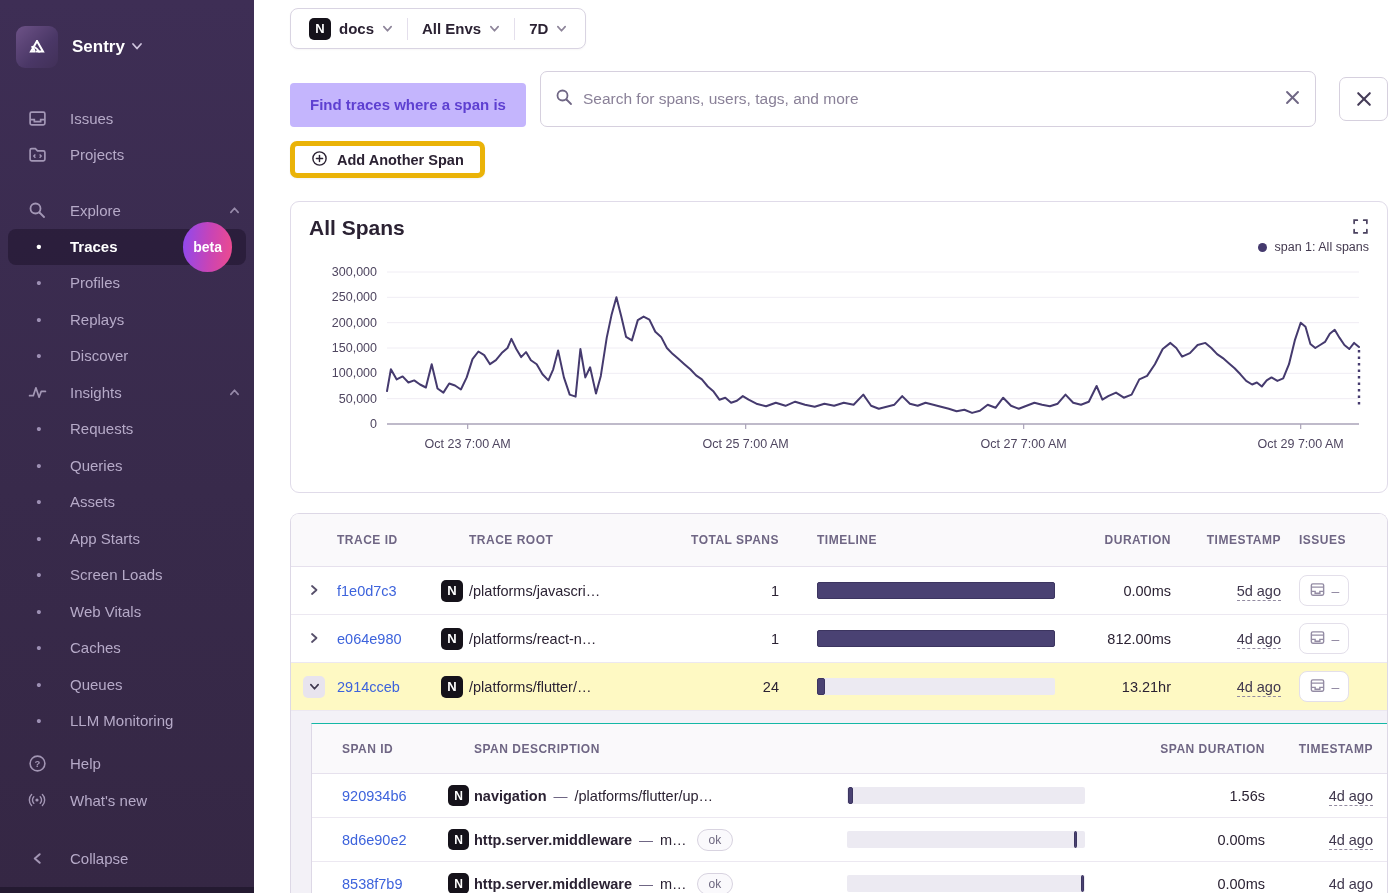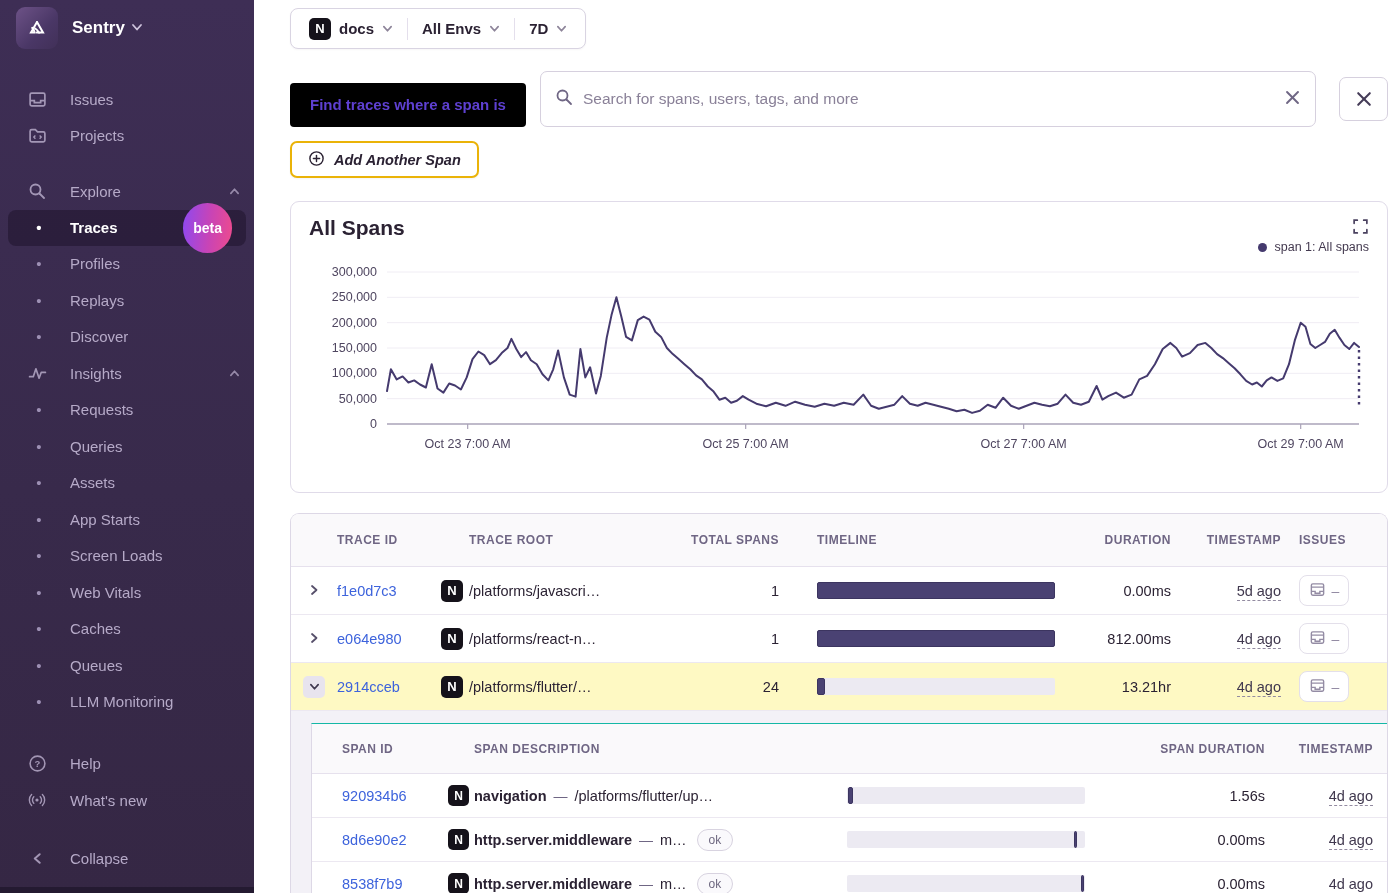--- a/index.html
+++ b/index.html
@@ -4,21 +4,21 @@
 <style>
   * { margin:0; padding:0; box-sizing:border-box; }
   html,body { width:1400px; height:893px; overflow:hidden; background:#fff;
     font-family:"Liberation Sans", sans-serif; }
   #app { display:flex; width:1400px; height:893px; }
 
   
   .sidebar { width:254px; min-width:254px; height:893px; position:relative;
     background:linear-gradient(180deg,#3e2e55 0%,#382a4b 55%,#352744 100%);
     color:#b6aac8; display:flex; flex-direction:column; overflow:hidden; }
-  .sb-brand { display:flex; align-items:center; gap:14px; padding:7px 16px 10px 16px; }
+  .sb-brand { display:flex; align-items:center; gap:14px; padding:26px 16px 10px 16px; }
   .sb-logo { width:42px; height:42px; border-radius:9px;
     background:linear-gradient(135deg,#6d5287 0%,#4a3766 60%,#413058 100%);
     display:flex; align-items:center; justify-content:center; }
   .sb-brand-name { color:#fff; font-weight:bold; font-size:17px; display:flex; align-items:center; gap:6px; }
   .sb-nav { flex:1; padding-top:22px; }
   .sb-item { display:flex; align-items:center; height:36.5px; padding:0 14px 0 26px;
     font-size:15px; cursor:pointer; color:#b6aac8; }
   .sb-item .sb-ic { width:22px; display:flex; justify-content:center; margin-right:22px; opacity:.85; }
   .sb-item.kind-sub { padding-left:30px; }
   .sb-item.kind-sub .sb-dot { width:18px; margin-right:22px; text-align:center; font-size:15px; color:#9d90b4; }
@@ -42,33 +42,33 @@
     border-radius:8px; background:#fff; padding:0 4px; box-shadow:0 1px 2px rgba(43,34,51,.04); }
   .pf-seg { display:flex; align-items:center; gap:8px; padding:0 14px; height:100%; cursor:pointer;
     font-size:15px; font-weight:bold; color:#2b2233; }
   .pf-divider { width:1px; height:22px; background:#e4dfec; }
   .nextjs-badge { width:22px; height:22px; background:#15121a; color:#fff; border-radius:5px;
     display:flex; align-items:center; justify-content:center; font-size:13px; font-weight:bold; }
   .chev { color:#8d8499; }
 
   .filter-row { display:flex; align-items:center; margin-top:22px; gap:14px; }
   .find-chip { height:44px; display:flex; align-items:center; padding:0 20px; border-radius:4px;
-    background:#000000; color:#5e40d1; font-weight:bold; font-size:15px;margin-top:11px; }
+    background:#c4b5fd; color:#5e40d1; font-weight:bold; font-size:15px;margin-top:11px; }
   .search-box { flex:1; height:56px; border:1px solid #d6d0de; border-radius:7px; background:#fff;
     display:flex; align-items:center; padding:0 14px; gap:10px; }
   .search-box input { flex:1; border:none; outline:none; font-size:15.5px; color:#2b2233;
     font-family:"Liberation Sans",sans-serif; background:transparent; }
   .search-box input::placeholder { color:#8a8198; }
   .icon-btn-x { width:49px; height:44px; border:1px solid #d6d0de; border-radius:7px; background:#fff;
     display:flex; align-items:center; justify-content:center; margin-left:9px; cursor:pointer; }
 
   .addspan-row { margin-top:14px; }
   .add-btn { height:37px; display:inline-flex; align-items:center; gap:9px; padding:0 16px;
-    border:2px solid #eab308; border-radius:7px; background:#fff; font-size:14.5px; font-weight:bold;
-    color:#2b2233; cursor:pointer; box-shadow:0 1px 2px rgba(43,34,51,.05);font-style:italic; }
+    border:5px solid #eab308; border-radius:7px; background:#fff; font-size:14.5px; font-weight:bold;
+    color:#2b2233; cursor:pointer; box-shadow:0 1px 2px rgba(43,34,51,.05); }
 
   
   .chart-panel { margin-top:23px; border:1px solid #e0dbe9; border-radius:9px; background:#fff;
     padding:14px 18px 4px 18px; }
   .chart-head { display:flex; align-items:flex-start; justify-content:space-between; }
   .chart-title { font-size:21px; font-weight:bold; color:#2b2233; }
   .fullscreen-btn { cursor:pointer; color:#4a415f; margin-top:2px; }
   .legend-row { display:flex; justify-content:flex-end; align-items:center; gap:7px; height:18px; margin-top:-2px; }
   .legend-dot { width:9px; height:9px; border-radius:50%; background:#453a6e; }
   .legend-label { font-size:12.5px; color:#43394f; }

